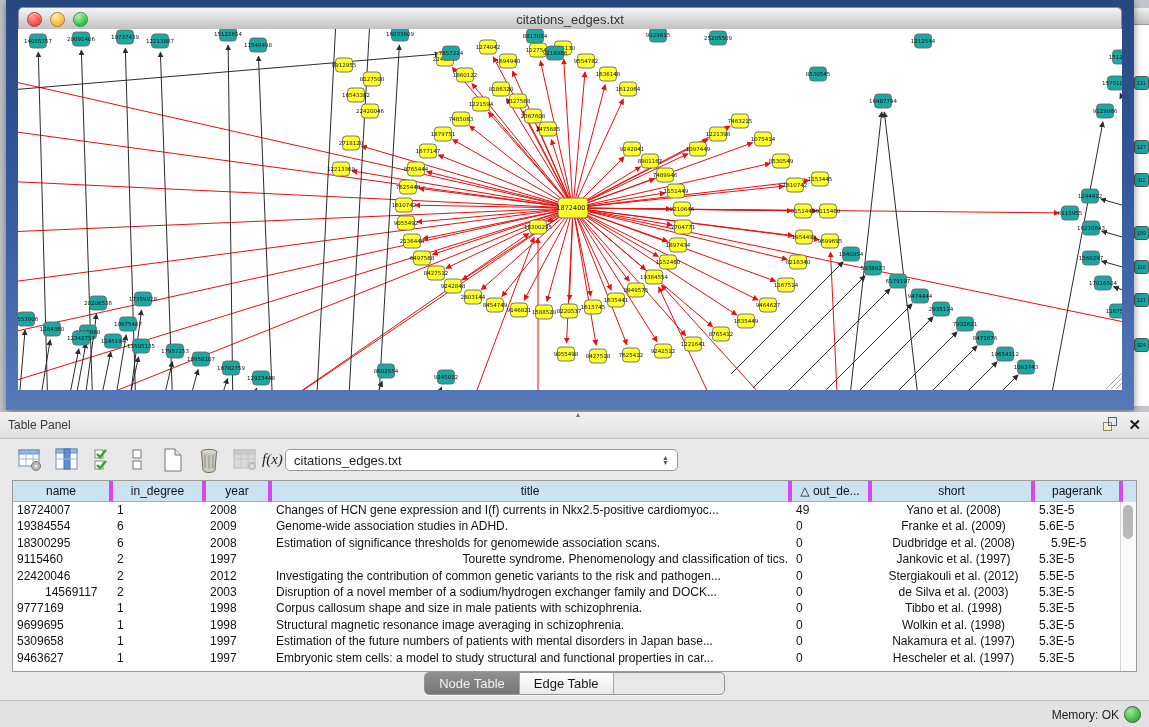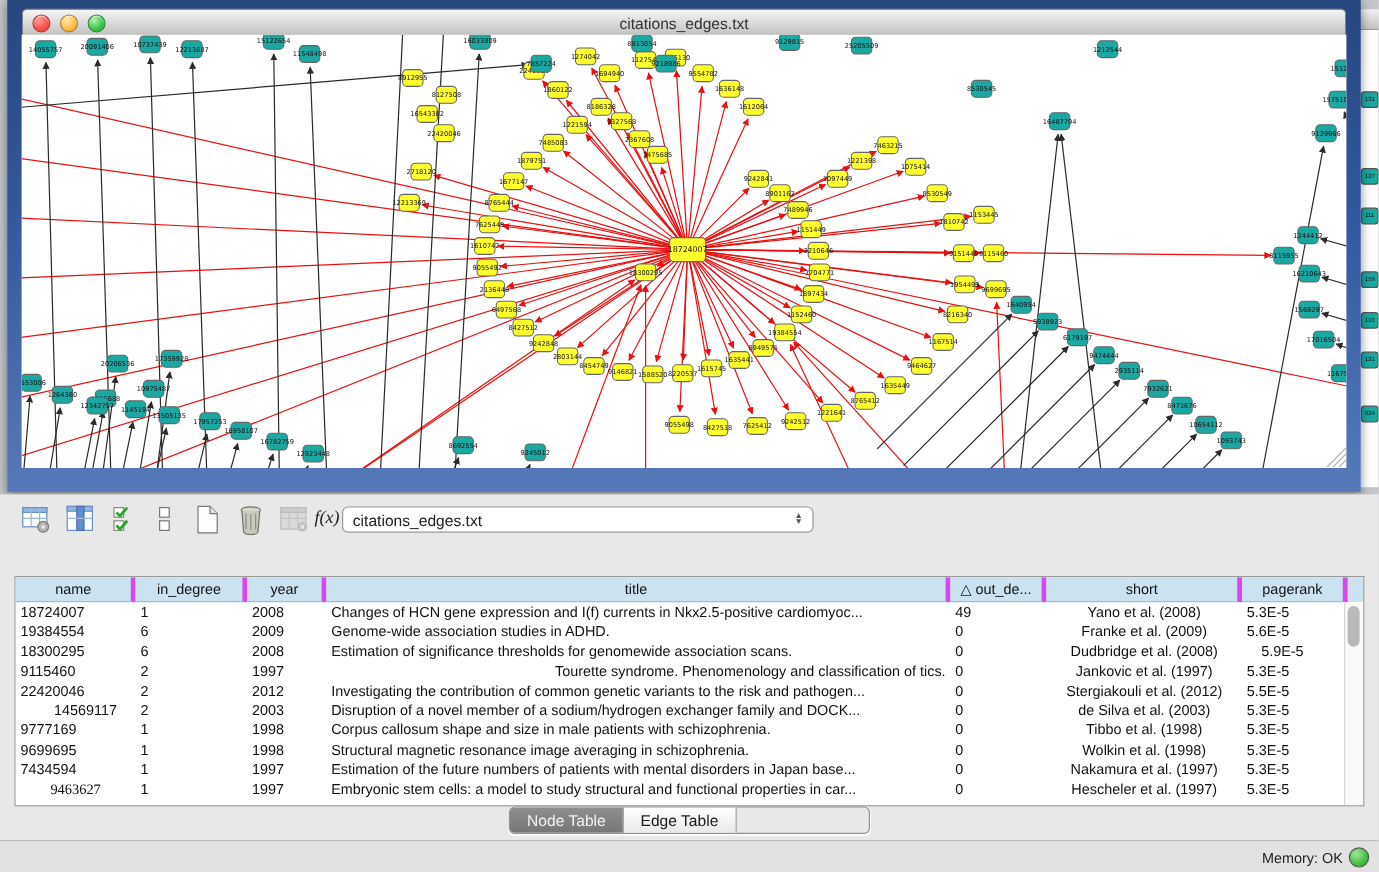--- a/index.html
+++ b/index.html
@@ -706,20 +706,31 @@
               <text x="1103" y="30" text-anchor="middle" font-size="5.5" font-family="&quot;DejaVu Sans&quot;,sans-serif" fill="#101010">1512654</text>
             </g>
             <path d="M1088 360 L1104 344 M1093 360 L1104 349 M1098 360 L1104 354" stroke="#aaa" fill="none"></path>
           </svg>
       </div>
     </div>
   </div>
 
   <div class="table-panel">
 
+    <div class="panel-header">
+      <span class="panel-grip">▲</span>
+      <span class="ph-title">Table Panel</span>
+      <span class="ph-icons">
+        <svg width="17" height="17" viewBox="0 0 17 17">
+          <rect x="2.5" y="6.5" width="8" height="8" fill="#f4f2df" stroke="#8f8a4e"></rect>
+          <rect x="7.5" y="1.5" width="8" height="8" fill="none" stroke="#4a5f8f"></rect>
+        </svg>
+        <span class="close-x">✕</span>
+      </span>
+    </div>
 
     <div class="toolbar">
       <svg class="tb-icon" style="left:18px" viewBox="0 0 26 26">
         <rect x="1" y="3" width="20" height="16" fill="#fff" stroke="#6a8fc0"></rect>
         <rect x="1" y="3" width="20" height="4" fill="#8fb7e0" stroke="#6a8fc0"></rect>
         <path d="M1 12 h20 M8 3 v16 M15 3 v16" stroke="#9db9d8" fill="none"></path>
         <circle cx="18" cy="19" r="4.5" fill="#b5b5b5" stroke="#787878"></circle>
         <circle cx="18" cy="19" r="1.6" fill="#e8e8e8"></circle>
       </svg>
       <svg class="tb-icon" style="left:54px" viewBox="0 0 26 26">
@@ -841,30 +852,30 @@
           <div class="trow">
             <div class="td" style="width: 100px; text-align: left;">9699695</div>
             <div class="td" style="width: 93px; text-align: left;">1</div>
             <div class="td" style="width: 66px; text-align: left;">1998</div>
             <div class="td" style="width: 520px; text-align: left;">Structural magnetic resonance image averaging in schizophrenia.</div>
             <div class="td" style="width: 80px; text-align: left;">0</div>
             <div class="td" style="width: 163px; text-align: center;">Wolkin et al. (1998)</div>
             <div class="td" style="width: 88px; text-align: left;">5.3E-5</div>
           </div>
           <div class="trow">
-            <div class="td" style="width: 100px; text-align: left;">7434594</div>
+            <div class="td" style="width: 100px; text-align: left;">5309658</div>
             <div class="td" style="width: 93px; text-align: left;">1</div>
             <div class="td" style="width: 66px; text-align: left;">1997</div>
             <div class="td" style="width: 520px; text-align: left;">Estimation of the future numbers of patients with mental disorders in Japan base...</div>
             <div class="td" style="width: 80px; text-align: left;">0</div>
             <div class="td" style="width: 163px; text-align: center;">Nakamura et al. (1997)</div>
             <div class="td" style="width: 88px; text-align: left;">5.3E-5</div>
           </div>
           <div class="trow">
-            <div class="td" style="width: 100px; text-align: center; font-family: Liberation Serif, serif;">9463627</div>
+            <div class="td" style="width: 100px; text-align: left;">9463627</div>
             <div class="td" style="width: 93px; text-align: left;">1</div>
             <div class="td" style="width: 66px; text-align: left;">1997</div>
             <div class="td" style="width: 520px; text-align: left;">Embryonic stem cells: a model to study structural and functional properties in car...</div>
             <div class="td" style="width: 80px; text-align: left;">0</div>
             <div class="td" style="width: 163px; text-align: center;">Hescheler et al. (1997)</div>
             <div class="td" style="width: 88px; text-align: left;">5.3E-5</div>
           </div>
         </div>
       <div class="vscroll">
         <div class="vthumb"></div>

